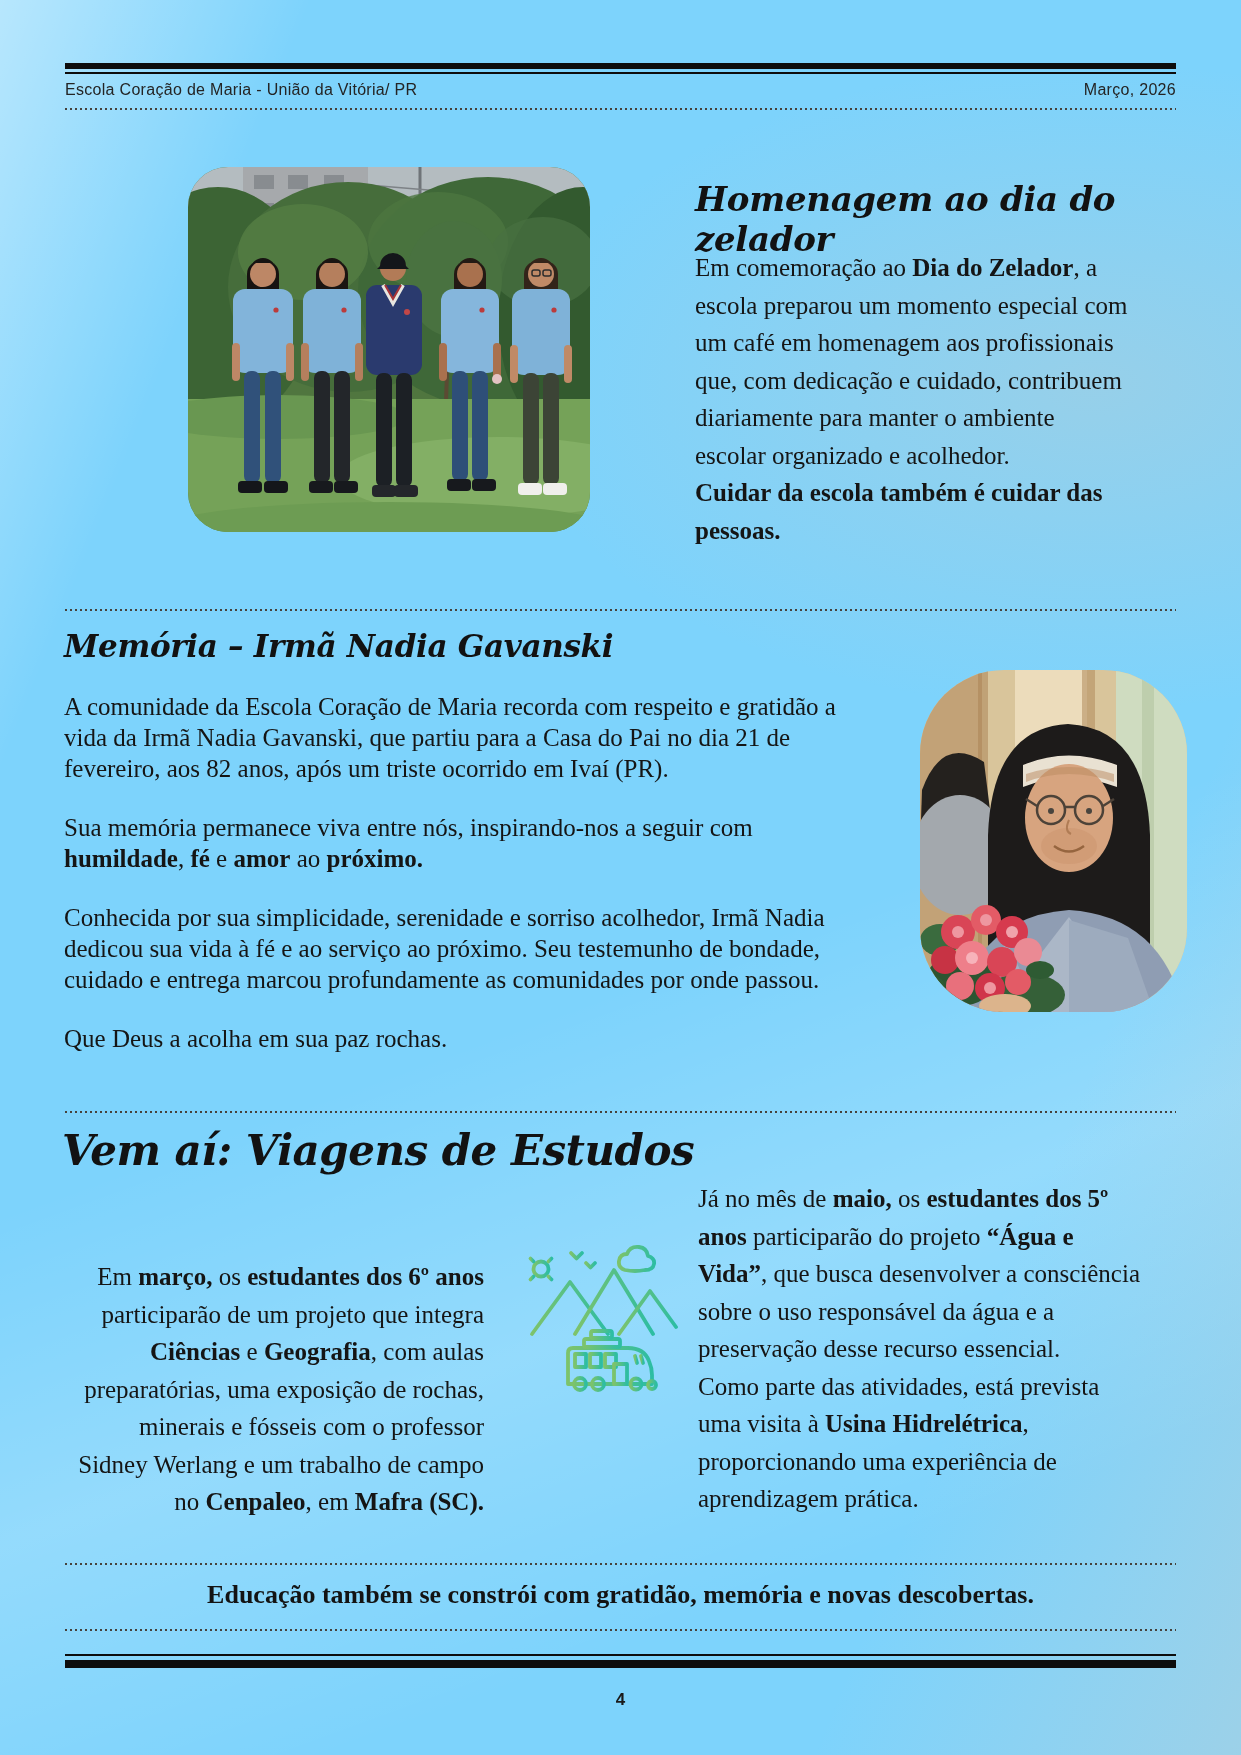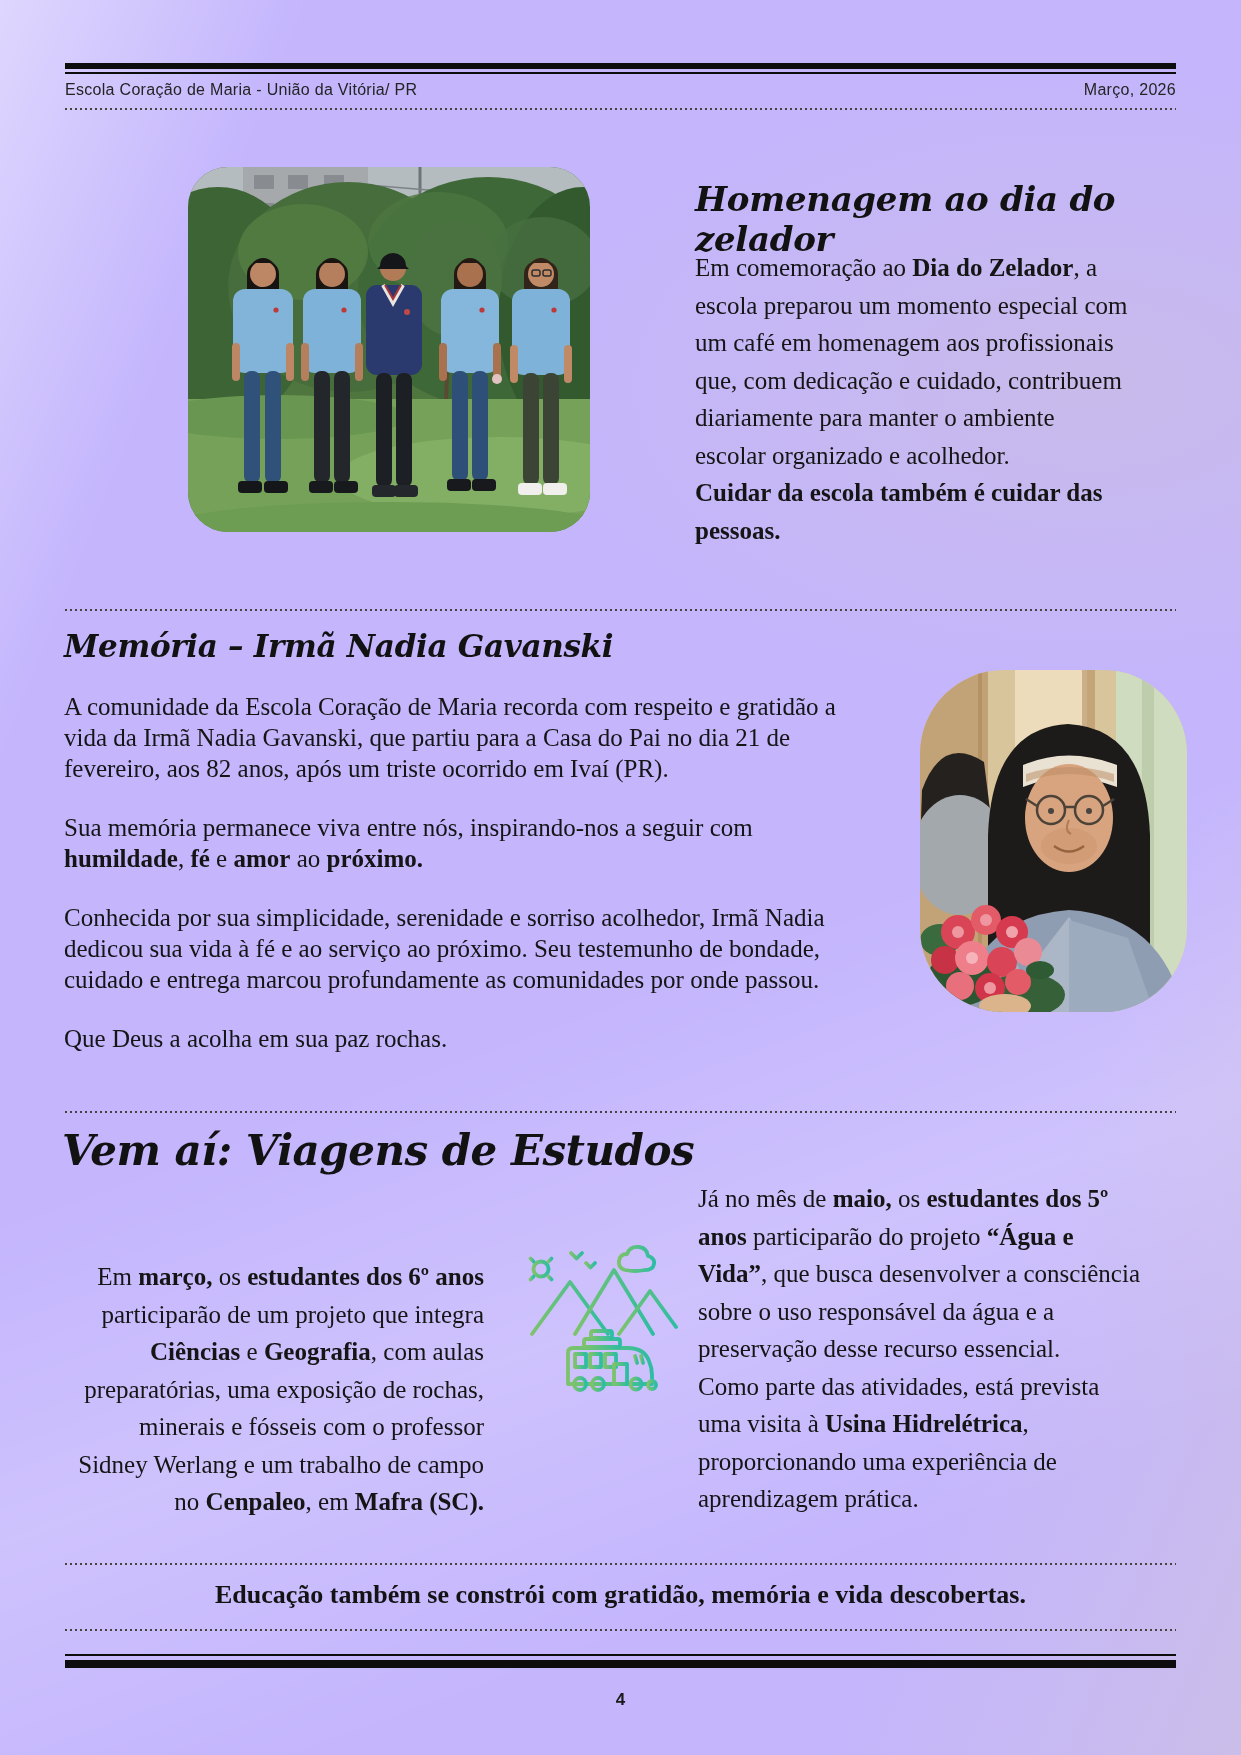--- a/index.html
+++ b/index.html
@@ -1,16 +1,16 @@
 <!DOCTYPE html>
 <html><head>
 <meta charset="utf-8">
 <style>
   html,body{margin:0;padding:0;background:#ece9e4;}
-  #page{position:relative;width:1241px;height:1755px;background:#c4b5fd;overflow:hidden;
+  #page{position:relative;width:1241px;height:1755px;background:#7dd3fc;overflow:hidden;
         font-family:"Liberation Serif",serif;color:#161616;}
   
   #texture{position:absolute;inset:0;pointer-events:none;
     background:
       linear-gradient(112deg, rgba(255,255,255,.45) 0%, rgba(255,255,255,0) 16%),
       linear-gradient(292deg, rgba(214,205,196,.35) 0%, rgba(214,205,196,0) 22%),
       radial-gradient(900px 500px at 88% 22%, rgba(210,200,190,.30), rgba(210,200,190,0) 65%),
       linear-gradient(160deg, rgba(255,255,255,0) 55%, rgba(255,255,255,.18) 70%, rgba(255,255,255,0) 85%);}
   .rule-wrap{position:absolute;left:65px;width:1111px;}
   .rule-thick{height:6px;background:#0d0d0d;}
@@ -310,20 +310,20 @@
       </g>
     </svg>
   </div>
 
   <div class="body-txt lh15" style="left:698px;top:1152px;width:448px;">
     <p><span>Já no mês de </span><b>maio,</b><span> os </span><b>estudantes dos 5º anos</b><span>  participarão do projeto </span><b>“Água e Vida”</b><span>, que busca desenvolver a consciência sobre o uso responsável da água e a preservação desse recurso essencial.</span></p>
     <p><span>Como parte das atividades, está prevista uma visita à </span><b>Usina Hidrelétrica</b><span>, proporcionando uma experiência de aprendizagem prática.</span></p>
   </div>
 
   <div class="dotline" style="top:1563px;"></div>
-  <div class="footer-quote">Educação também se constrói com gratidão, memória e vida descobertas.</div>
+  <div class="footer-quote">Educação também se constrói com gratidão, memória e novas descobertas.</div>
   <div class="dotline" style="top:1629px;"></div>
   <div class="rule-wrap" style="top:1654px;">
     <div class="rule-thin-top"></div>
     <div class="rule-thick-btm"></div>
   </div>
   <div class="page-num">4</div>
 </div>
 
 </body></html>

